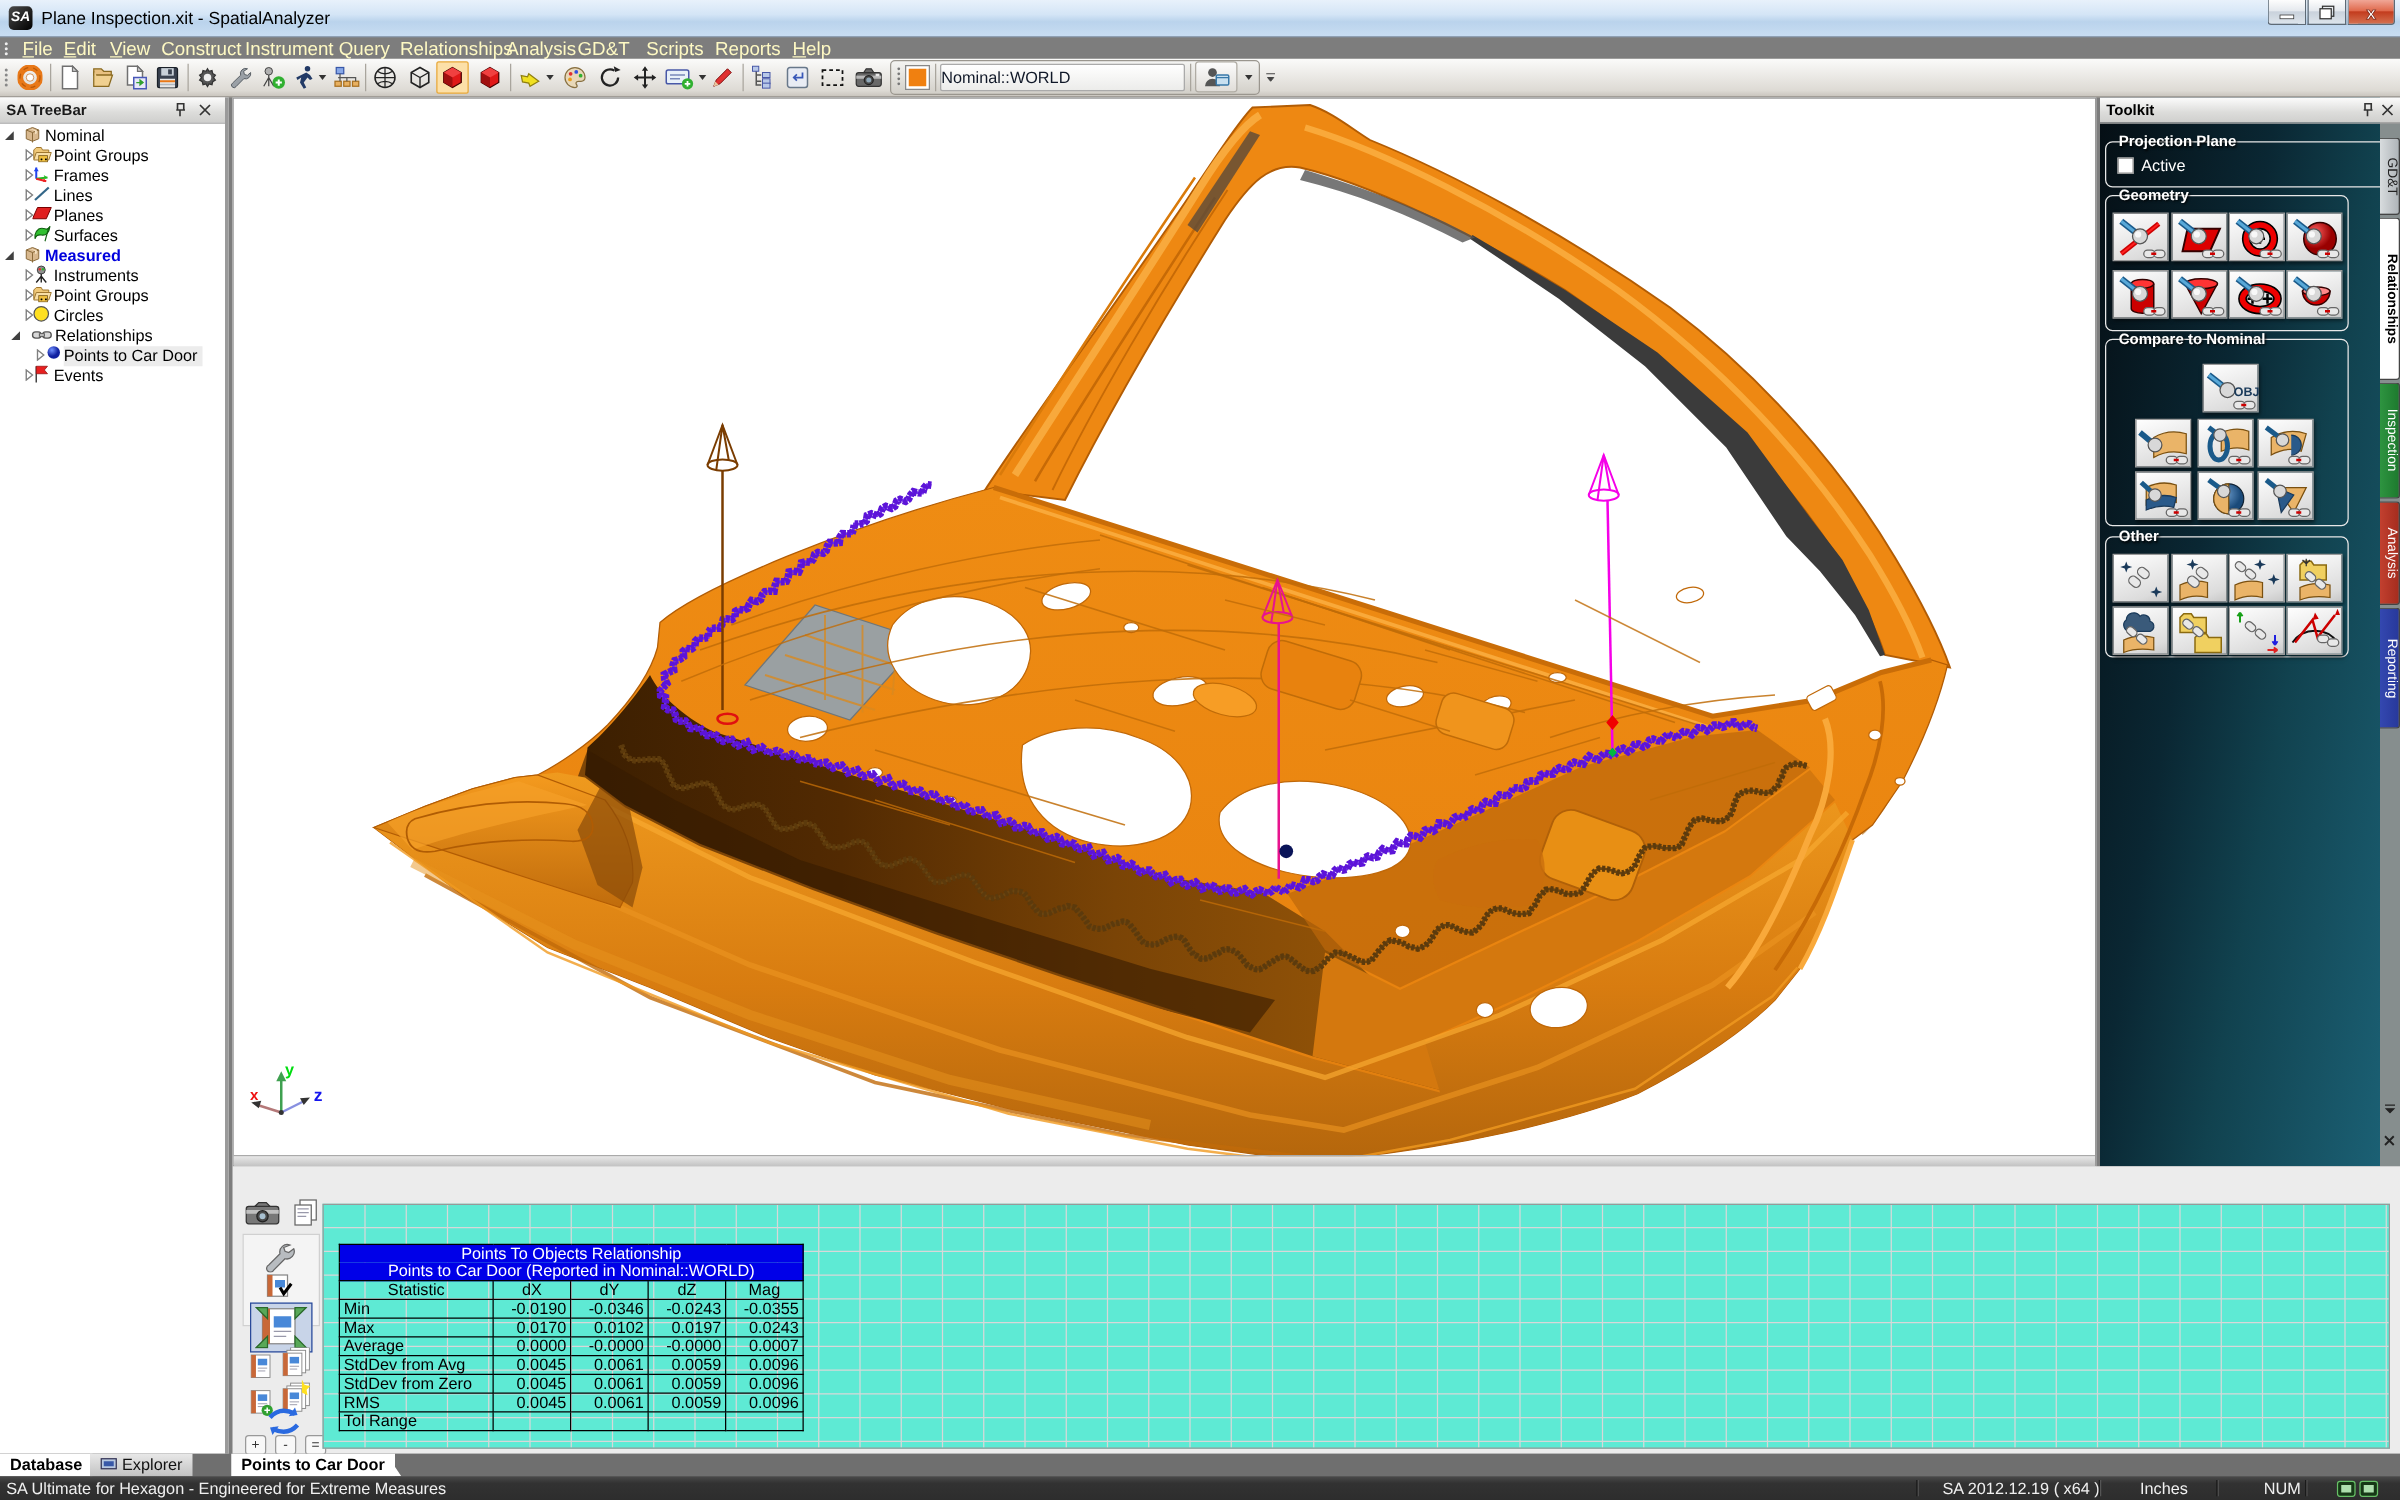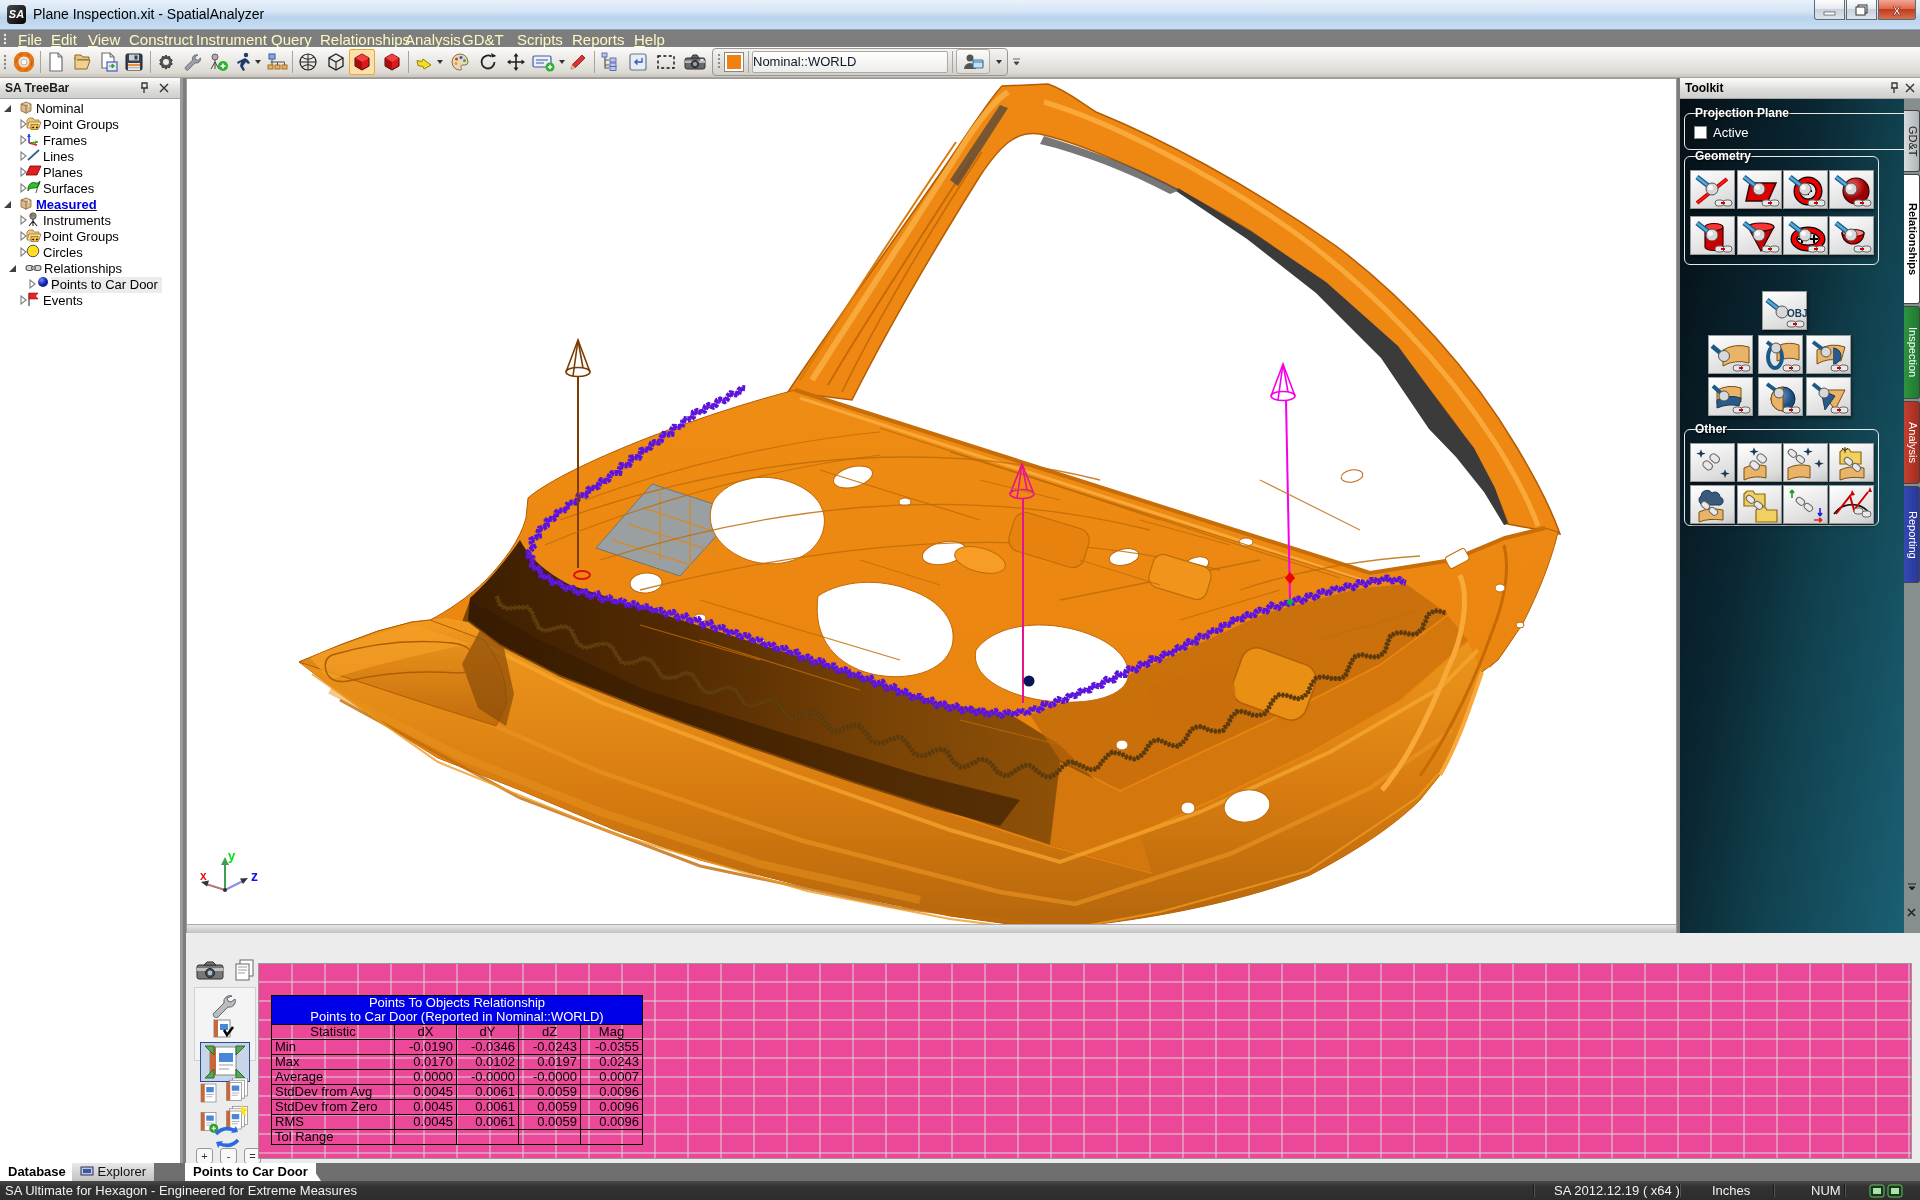--- a/index.html
+++ b/index.html
@@ -19,21 +19,21 @@
 .trow{position:absolute;height:16px;white-space:nowrap}
 #viewport{position:absolute;left:186px;top:78px;width:1491px;height:855px;background:#fff;border:1px solid #9a9a9a}
 #toolkit{position:absolute;left:1680px;top:78px;width:224px;height:855px;background:linear-gradient(100deg,#050e14 0%,#0a2733 38%,#11424f 62%,#1b6074 100%)}
 #tkhdr{position:absolute;left:1680px;top:78px;width:240px;height:21px;background:linear-gradient(#fcfcfc,#dcdcda 60%,#cfcfcd);border-bottom:1px solid #a6a6a6;font-size:12px;font-weight:bold;padding:3px 0 0 5px}
 #rtabs{position:absolute;left:1904px;top:99px;width:16px;height:834px;background:#868e8e}
 .vtab{position:absolute;left:0;width:16px;border:1px solid #444;border-left:none;border-radius:0 3px 3px 0;writing-mode:vertical-rl;font-size:11px;text-align:center;padding:4px 0}
 .grpbox{position:absolute;border:1px solid #e8e8e8;border-radius:6px}
 .grplabel{position:absolute;top:-8px;left:8px;font-size:12px;font-weight:bold;color:#fff;text-shadow:1px 1px 2px #000;padding:0 2px}
 .tkbtn{position:absolute;width:45px;height:39px;border-radius:0;border:1px solid #9a9a9a;background:linear-gradient(160deg,#ffffff,#dcdcdc 80%,#c8c8c8);box-shadow:1px 2px 3px rgba(0,0,0,.5)}
 #reportbar{position:absolute;left:186px;top:933px;width:1734px;height:230px;background:#ececec}
-#repgrid{position:absolute;left:72px;top:30px;width:1654px;height:196px;background:#ec4899;border:1px solid #999}
+#repgrid{position:absolute;left:72px;top:30px;width:1654px;height:196px;background:#5eead4;border:1px solid #999}
 #bottombar{position:absolute;left:0;top:1163px;width:1920px;height:18px;background:#6f6f6f}
 .btab{position:absolute;top:0;height:18px;font-size:13px;font-weight:bold;padding:1px 8px 0 8px}
 #statusbar{position:absolute;left:0;top:1181px;width:1920px;height:19px;background:linear-gradient(#4a4a4a,#323232 30%,#2d2d2d);color:#f0f0f0;font-size:13px}
 .ssep{position:absolute;top:3px;width:1px;height:13px;background:#1a1a1a;box-shadow:1px 0 0 #555}
 table.rep{border-collapse:collapse;font-size:13px}
 table.rep td.r{text-align:right}
 table.rep td{border:1px solid #000;padding:0 3px;height:14px;line-height:14px;white-space:nowrap}
 </style></head>
 <body>
 <div id="titlebar">
@@ -301,21 +301,21 @@
         </svg></span>
       <div class="trow" style="left:43px;top:82px;">Surfaces</div>
       <svg class="abs" style="left:3px;top:101px" width="10" height="10">
         <path d="M8 1v7h-7z" fill="#404040"></path>
       </svg>
       <span class="abs" style="left:19px;top:97px"><svg width="14" height="14" viewBox="0 0 14 14">
           <path d="M2 4l5-2 5 2v7l-5 2-5-2z" fill="#d8b88e" stroke="#8a6a3a" stroke-width=".8"></path>
           <path d="M2 4l5 2 5-2M7 6v9" stroke="#8a6a3a" stroke-width=".8" fill="none"></path>
           <path d="M4 2.8l5 2v2.5l1.5-.7v-2.5z" fill="#f4e0c0"></path>
         </svg></span>
-      <div class="trow" style="left:36px;top:98px;text-decoration:underline;"><b style="color:#0000dd">Measured</b></div>
+      <div class="trow" style="left:36px;top:98px;"><b style="color:#0000dd">Measured</b></div>
       <svg class="abs" style="left:18px;top:116px" width="10" height="10">
         <path d="M3 1l5 4-5 4z" fill="none" stroke="#808080" stroke-width="1.1"></path>
       </svg>
       <span class="abs" style="left:26px;top:113px"><svg width="14" height="15" viewBox="0 0 14 15">
           <circle cx="7" cy="4" r="3.2" fill="#909090" stroke="#333" stroke-width=".7"></circle>
           <circle cx="5.8" cy="3.4" r="1" fill="#e03030"></circle>
           <circle cx="8.4" cy="3.4" r="1" fill="#30b030"></circle>
           <path d="M7 7v3M7 9l-4 5M7 9l4 5M7 9v5" stroke="#222" stroke-width="1.1"></path>
         </svg></span>
       <div class="trow" style="left:43px;top:114px;">Instruments</div>
@@ -626,20 +626,23 @@
         <path d="M6 6L20 17" stroke="#1a5a8a" stroke-width="5"></path>
         <path d="M6 6L20 17" stroke="#58a8d8" stroke-width="2.5"></path>
         <circle cx="21" cy="18" r="6" fill="#d8d8d8" stroke="#555"></circle>
         <circle cx="19.5" cy="16.5" r="2.5" fill="#f8f8f8"></circle>
         <g stroke="#666" fill="#e8e8e8">
           <rect x="24" y="29" width="9" height="6" rx="3"></rect>
           <rect x="32" y="29" width="9" height="6" rx="3"></rect>
         </g>
         <rect x="30" y="31" width="4" height="2" fill="#c00"></rect>
       </svg></div>
+    <div class="grpbox" style="left:4px;top:193px;width:195px;height:150px">
+      <div class="grplabel">Compare to Nominal</div>
+    </div>
     <div class="tkbtn" style="left:82px;top:213px;width:45px;height:39px"><svg width="45" height="39" viewBox="0 0 45 39">
         <path d="M4 8L18 19" stroke="#1a5a8a" stroke-width="5"></path>
         <path d="M4 8L18 19" stroke="#58a8d8" stroke-width="2.5"></path>
         <circle cx="19" cy="20" r="6" fill="#d8d8d8" stroke="#555"></circle>
         <text x="24" y="25" font-size="10" font-weight="bold" fill="#1a3a5a">OBJ</text>
         <g stroke="#666" fill="#e8e8e8">
           <rect x="24" y="29" width="9" height="6" rx="3"></rect>
           <rect x="32" y="29" width="9" height="6" rx="3"></rect>
         </g>
         <rect x="30" y="31" width="4" height="2" fill="#c00"></rect>

